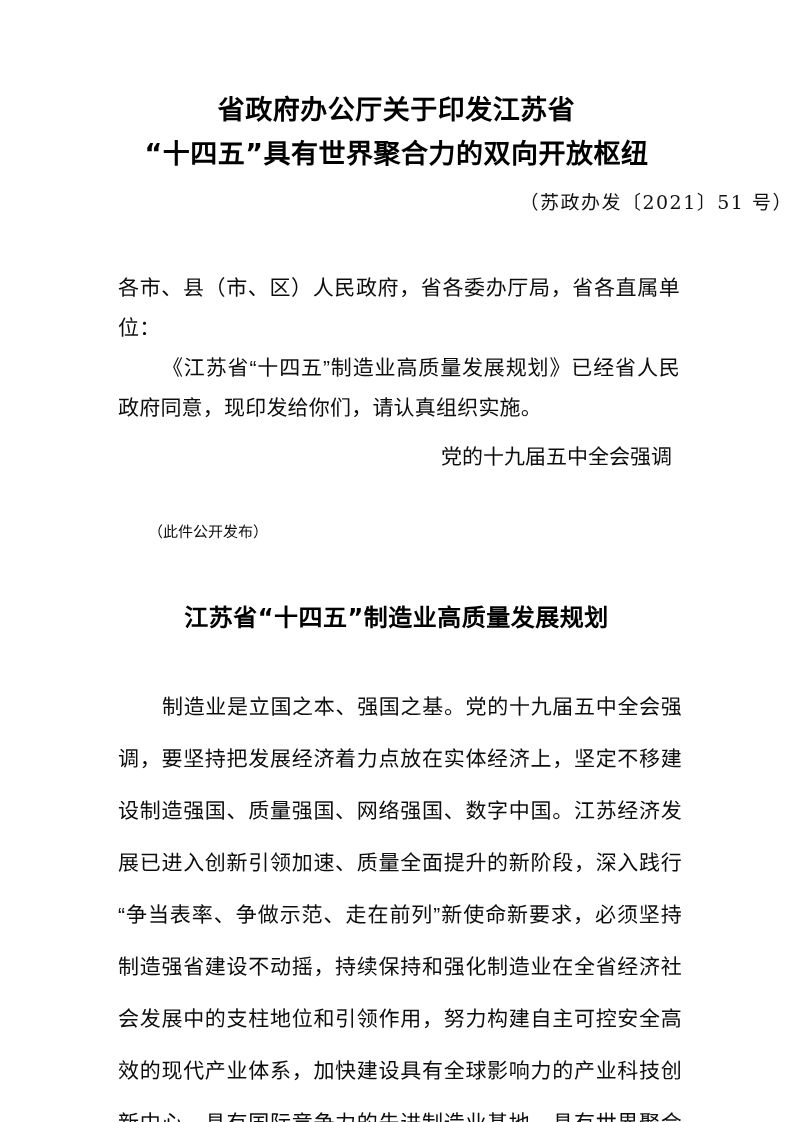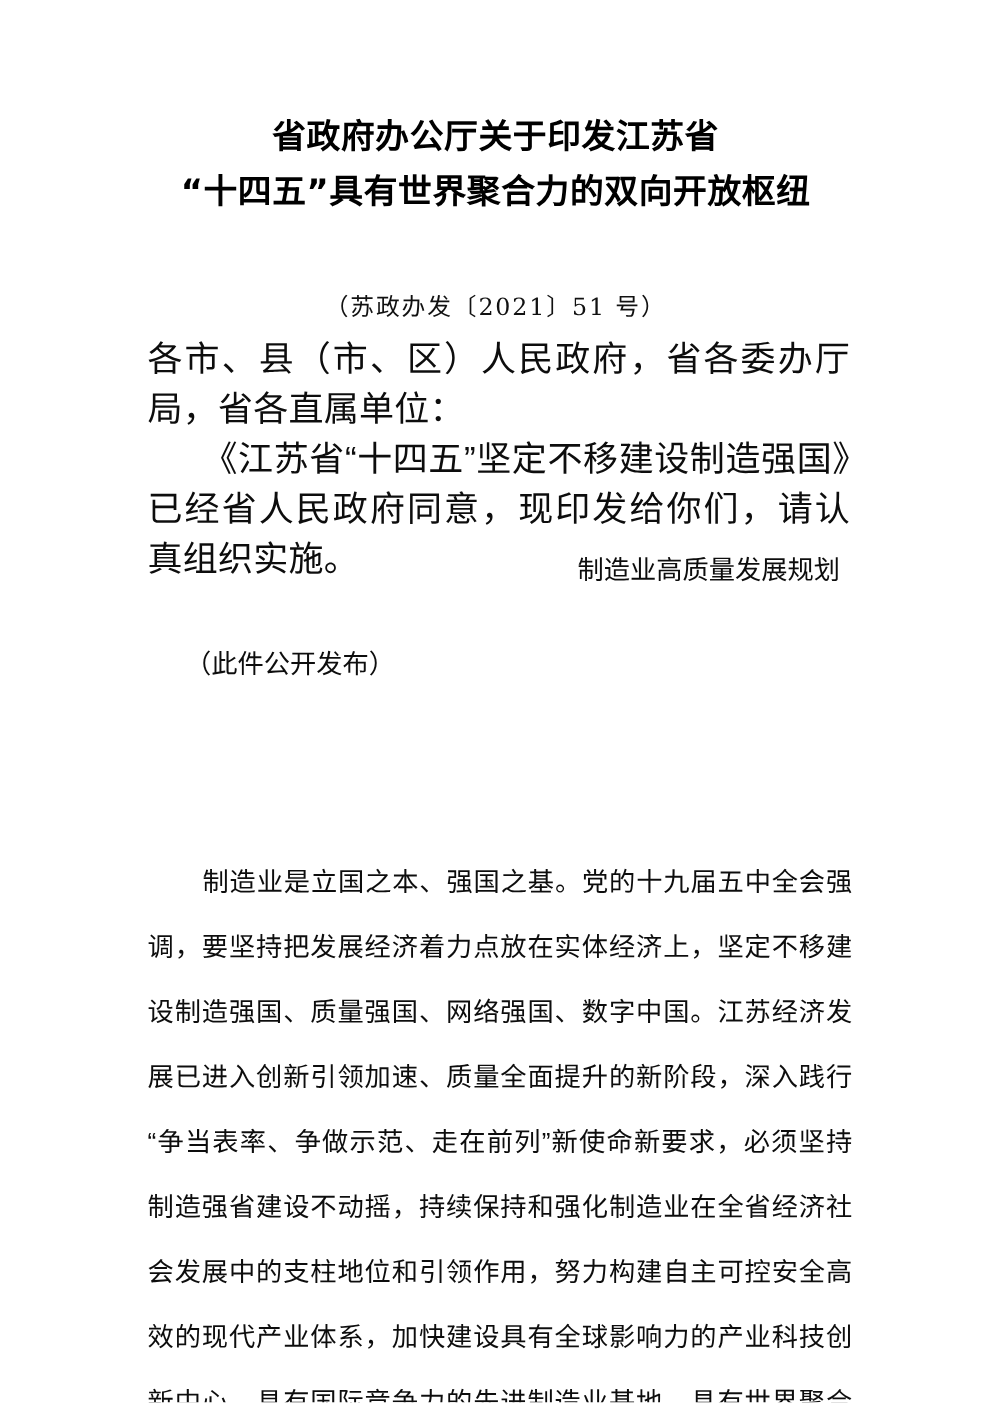--- a/index.html
+++ b/index.html
@@ -38,39 +38,38 @@
     font-family: "DejaVu Sans", "Liberation Sans", sans-serif;
     white-space: nowrap;
   }
 
   
   .doc-number {
     position: absolute;
     left: 0;
     right: 0;
     top: 188px;
-    text-align: center;
+    text-align: right;
     font-family: "DejaVu Serif", "Liberation Serif", serif;
     font-size: 19px;
     line-height: 28px;
     letter-spacing: 1.5px;
     color: #111111;
-    margin-top: 44px;
   }
 
   
   .body-block {
     position: absolute;
     left: 118px;
     top: 268px;
     width: 562px;
   }
 
   .para {
-    font-size: 28px;
+    font-size: 21px;
     line-height: 40px;
     letter-spacing: 0.2px;
     color: #0d0d0d;
     text-align: justify;
     text-justify: inter-character;
     margin: 0;
   }
   .para.indent-2 {
     text-indent: 44px;
   }
@@ -90,21 +89,21 @@
     padding-right: 8px;
     white-space: nowrap;
   }
 
   
   .release-note {
     position: absolute;
     left: 118px;
     top: 515px;
     width: 562px;
-    font-size: 21px;
+    font-size: 15px;
     line-height: 34px;
     color: #0d0d0d;
     text-indent: 30px;
   }
 
   
   .plan-heading {
     position: absolute;
     left: 0;
     right: 0;
@@ -138,27 +137,28 @@
 
   <div class="doc-title">
     <div class="title-line">省政府办公厅关于印发江苏省</div>
     <div class="title-line">“十四五”具有世界聚合力的双向开放枢纽</div>
   </div>
 
   <div class="doc-number">（苏政办发〔2021〕51 号）</div>
 
   <div class="body-block">
     <p class="para">各市、县（市、区）人民政府，省各委办厅局，省各直属单位：</p>
-    <p class="para indent-2">《江苏省“十四五”坚定不移建设制造强国》已经省人民政府同意，现印发给你们，请认真组织实施。</p>
+    <p class="para indent-2">《江苏省“十四五”制造业高质量发展规划》已经省人民政府同意，现印发给你们，请认真组织实施。</p>
   </div>
 
   <div class="signature">
-    <div class="sig-line">制造业高质量发展规划</div>
+    <div class="sig-line">党的十九届五中全会强调</div>
   </div>
 
   <div class="release-note">（此件公开发布）</div>
 
+  <div class="plan-heading">江苏省“十四五”制造业高质量发展规划</div>
 
   <div class="intro-block">
     <p class="para indent-2">制造业是立国之本、强国之基。党的十九届五中全会强调，要坚持把发展经济着力点放在实体经济上，坚定不移建设制造强国、质量强国、网络强国、数字中国。江苏经济发展已进入创新引领加速、质量全面提升的新阶段，深入践行“争当表率、争做示范、走在前列”新使命新要求，必须坚持制造强省建设不动摇，持续保持和强化制造业在全省经济社会发展中的支柱地位和引领作用，努力构建自主可控安全高效的现代产业体系，加快建设具有全球影响力的产业科技创新中心、具有国际竞争力的先进制造业基地、具有世界聚合力的双向开放枢纽。根据国家有</p>
   </div>
 
 </div>
 
 </body></html>

